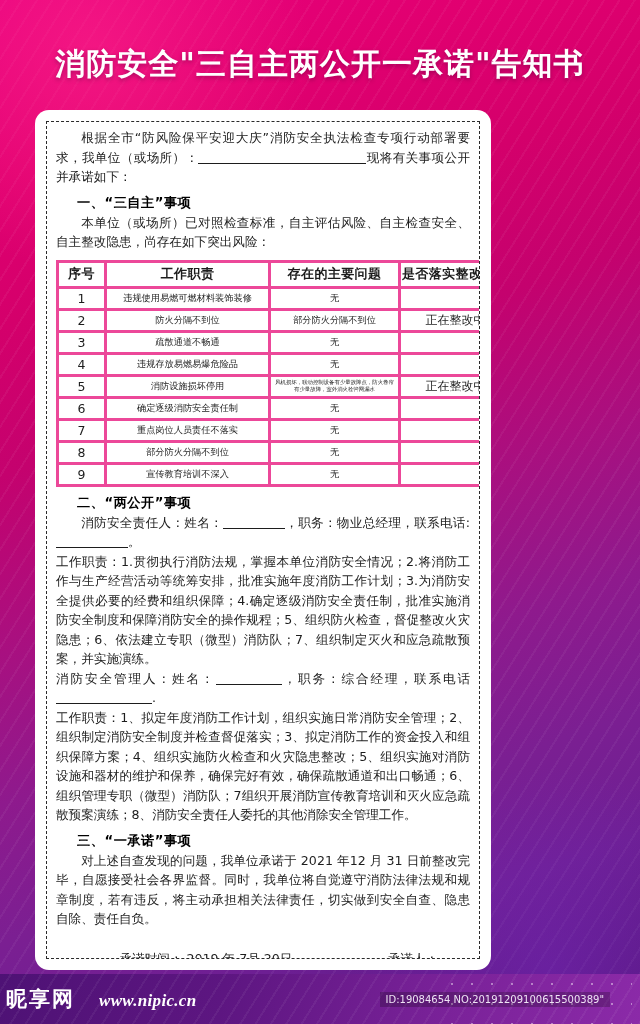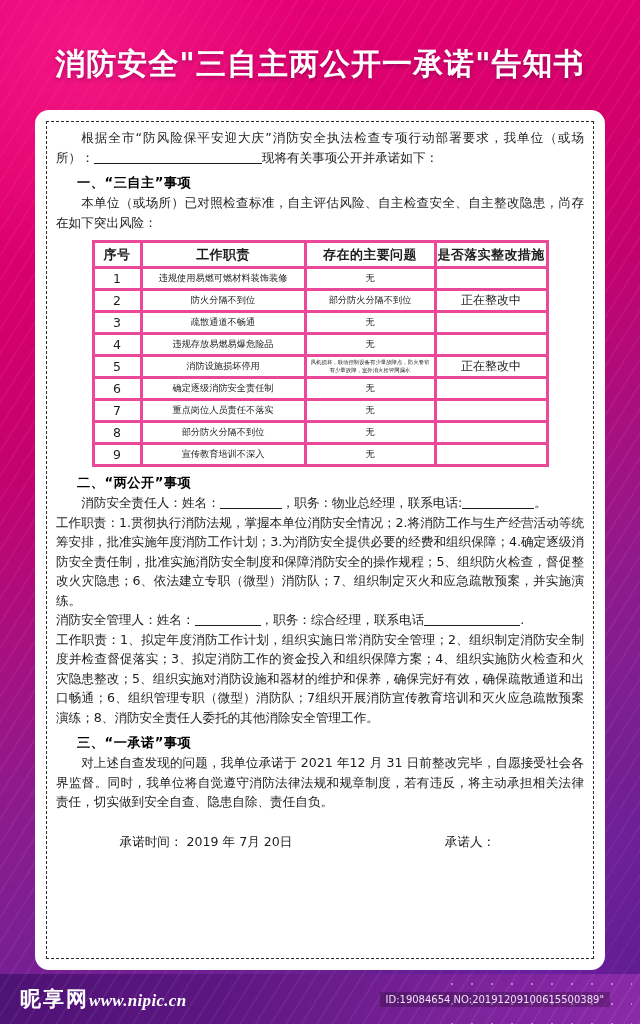--- a/index.html
+++ b/index.html
@@ -58,21 +58,21 @@
     letter-spacing:1px;
     color:#ffffff;
     text-shadow:0 2px 4px rgba(90,0,60,.45);
     white-space:nowrap;
   }
 
   
   #card {
     position:absolute;
     left:35px; top:110px;
-    width:570px; height:860px;
+    width:456px; height:860px;
     background:#ffffff;
     border-radius:14px;
     z-index:4;
   }
   #card-inner {
     position:absolute;
     left:11px; top:11px; right:11px; bottom:11px;
     border:1px dashed #2a2a2a;
     padding:6px 9px 0 9px;
     overflow:hidden;
@@ -166,24 +166,24 @@
       rgba(255,255,255,0) 2px,
       rgba(255,255,255,0) 13px);
   }
   #footer-dots {
     position:absolute; right:8px; top:0; bottom:0; width:190px;
     background-image:radial-gradient(rgba(255,255,255,.42) 1.1px, rgba(255,255,255,0) 1.3px);
     background-size:20px 20px;
   }
   #brand {
     position:relative;
-    margin-left:20px;
+    margin-left:6px;
     display:flex;
     align-items:baseline;
-    gap:0;
+    gap:24px;
     z-index:2;
   }
   #brand-cn {
     font-weight:bold;
     font-size:21px;
     color:#ffffff;
     letter-spacing:2px;
   }
   #brand-url {
     font-size:17px;

